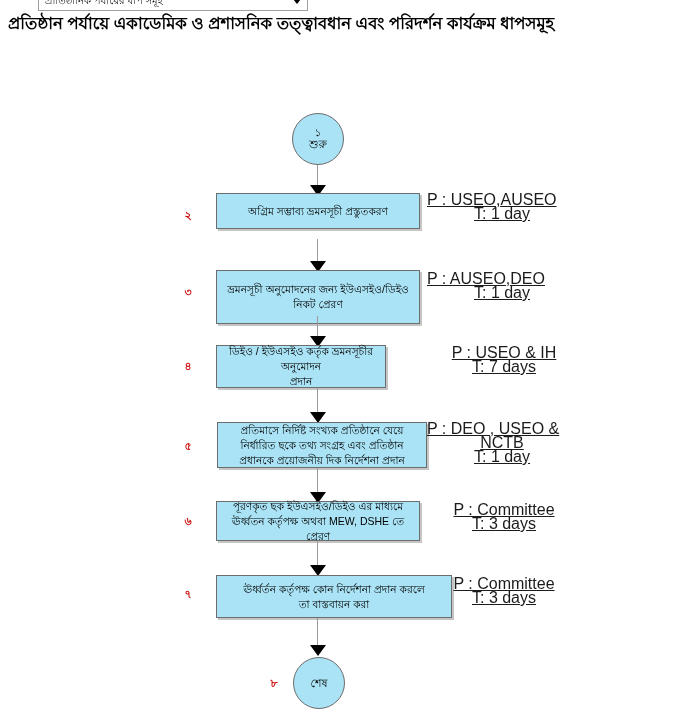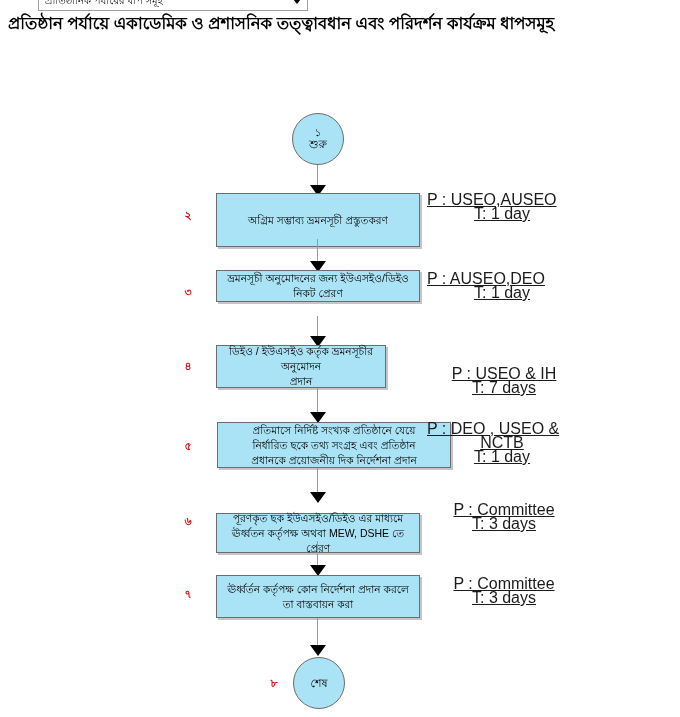--- a/index.html
+++ b/index.html
@@ -174,97 +174,97 @@
 
   <div class="terminator" style="left:292px; top:113px;">
     <span class="tnum">১</span>
     <span class="tlabel">শুরু</span>
   </div>
 
   <div class="conn" style="top:165px; height:24px;"></div>
   <div class="arrowhead" style="top:185px;"></div>
 
   <div class="stepnum" style="left:176px; top:207px;">২</div>
-  <div class="pbox" style="left:216px; top:193px; width:204px; height:54px;">
+  <div class="pbox" style="left:216px; top:193px; width:204px; height:36px;">
     <div class="ptext">
       <span>অগ্রিম সম্ভাব্য ভ্রমনসূচী প্রস্তুতকরণ</span>
     </div>
   </div>
   <div class="annot" style="left:427px; top:193px;">
     <span class="aline1">P : USEO,AUSEO</span>
     <span class="aline-c">T: 1 day</span>
   </div>
 
   <div class="conn" style="top:239px; height:26px;"></div>
   <div class="arrowhead" style="top:261px;"></div>
 
   <div class="stepnum" style="left:176px; top:284px;">৩</div>
-  <div class="pbox" style="left:216px; top:270px; width:204px; height:32px;">
+  <div class="pbox" style="left:216px; top:270px; width:204px; height:54px;">
     <div class="ptext">
       <span>ভ্রমনসূচী অনুমোদনের জন্য ইউএসইও/ডিইও</span><br>
       <span>নিকট  প্রেরণ</span>
     </div>
   </div>
   <div class="annot" style="left:427px; top:272px;">
     <span class="aline1">P : AUSEO,DEO</span>
     <span class="aline-c">T: 1 day</span>
   </div>
 
   <div class="conn" style="top:316px; height:24px;"></div>
   <div class="arrowhead" style="top:336px;"></div>
 
   <div class="stepnum" style="left:176px; top:358px;">৪</div>
   <div class="pbox" style="left:216px; top:345px; width:170px; height:43px;">
     <div class="ptext">
       <span>ডিইও / ইউএসইও কর্তৃক ভ্রমনসূচীর অনুমোদন</span><br>
       <span>প্রদান</span>
     </div>
   </div>
-  <div class="annot" style="left:429px; top:346px;margin-top:21px;">
+  <div class="annot" style="left:429px; top:346px;">
     <span class="aline-c">P : USEO &amp; IH</span>
     <span class="aline-c">T: 7 days</span>
   </div>
 
   <div class="conn" style="top:388px; height:28px;"></div>
   <div class="arrowhead" style="top:412px;"></div>
 
   <div class="stepnum" style="left:176px; top:438px;">৫</div>
-  <div class="pbox" style="left:217px; top:422px; width:234px; height:46px;">
+  <div class="pbox" style="left:217px; top:422px; width:210px; height:46px;">
     <div class="ptext">
       <span>প্রতিমাসে নির্দিষ্ট সংখ্যক প্রতিষ্ঠানে যেয়ে</span><br>
       <span>নির্ধারিত ছকে তথ্য সংগ্রহ এবং প্রতিষ্ঠান</span><br>
       <span>প্রধানকে প্রয়োজনীয় দিক নির্দেশনা প্রদান</span>
     </div>
   </div>
   <div class="annot" style="left:427px; top:422px;">
     <span class="aline1">P : DEO , USEO &amp;</span>
     <span class="aline-c">NCTB</span>
     <span class="aline-c">T: 1 day</span>
   </div>
 
   <div class="conn" style="top:468px; height:28px;"></div>
   <div class="arrowhead" style="top:492px;"></div>
 
   <div class="stepnum" style="left:176px; top:513px;">৬</div>
-  <div class="pbox" style="left:216px; top:501px; width:204px; height:40px;margin-top:12px;">
+  <div class="pbox" style="left:216px; top:501px; width:204px; height:40px;">
     <div class="ptext">
       <span>পূরণকৃত ছক ইউএসইও/ডিইও  এর মাধ্যমে</span><br>
       <span>ঊর্ধ্বতন কর্তৃপক্ষ অথবা MEW, DSHE তে প্রেরণ</span>
     </div>
   </div>
   <div class="annot" style="left:429px; top:503px;">
     <span class="aline-c">P : Committee</span>
     <span class="aline-c">T: 3 days</span>
   </div>
 
   <div class="conn" style="top:541px; height:28px;"></div>
   <div class="arrowhead" style="top:565px;"></div>
 
   <div class="stepnum" style="left:176px; top:586px;">৭</div>
-  <div class="pbox" style="left:216px; top:575px; width:204px; height:43px;">
+  <div class="pbox" style="left:216px; top:575px; width:236px; height:43px;">
     <div class="ptext">
       <span>ঊর্ধ্বর্তন কর্তৃপক্ষ কোন নির্দেশনা প্রদান করলে</span><br>
       <span>তা বাস্তবায়ন করা</span>
     </div>
   </div>
   <div class="annot" style="left:429px; top:577px;">
     <span class="aline-c">P : Committee</span>
     <span class="aline-c">T: 3 days</span>
   </div>
 

